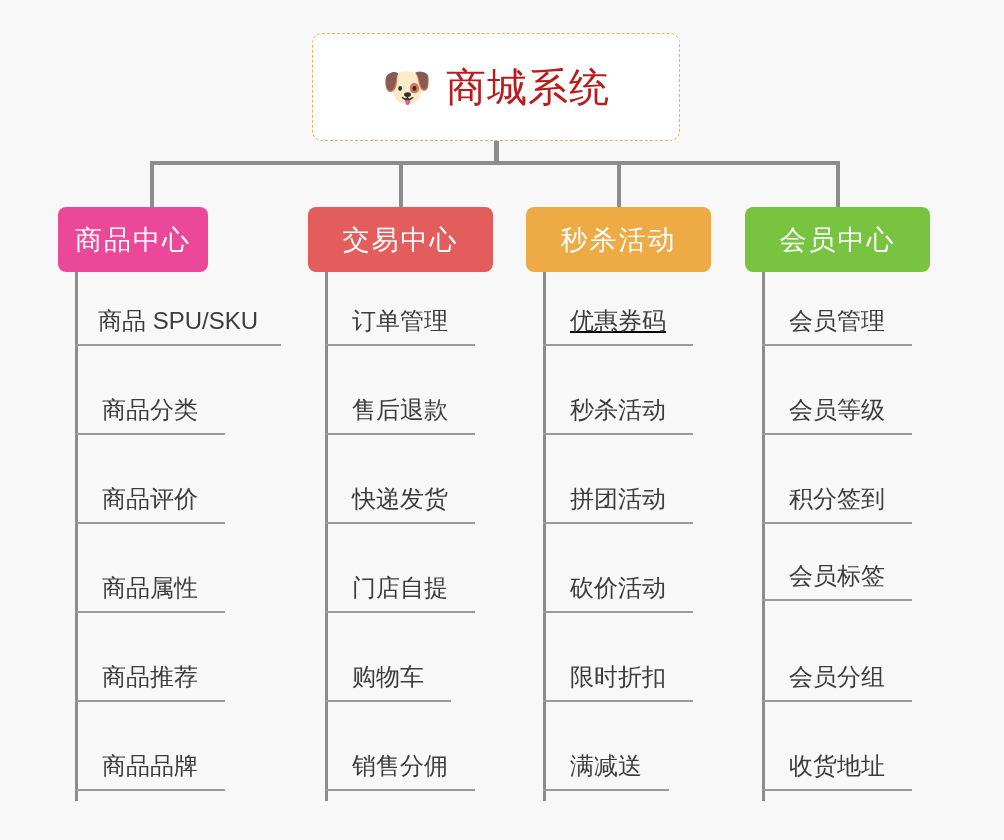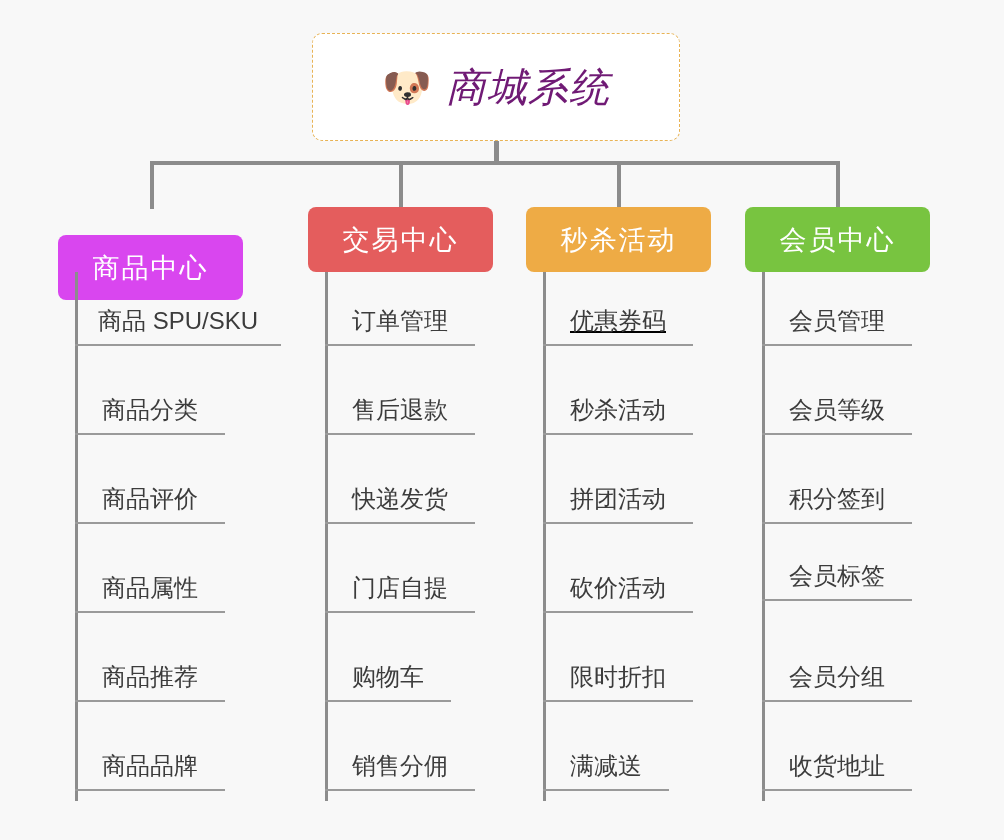--- a/index.html
+++ b/index.html
@@ -36,25 +36,24 @@
     justify-content: center;
     gap: 14px;
   }
   .root-emoji {
     font-size: 40px;
     line-height: 1;
     display: block;
   }
   .root-title {
     font-size: 40px;
-    color: #701a75;
+    color: #b91c1c;
     letter-spacing: 1px;
     line-height: 1;
     white-space: nowrap;
-    font-style: italic;
   }
 
   
   .conn {
     position: absolute;
     background: #8c8c8c;
   }
   .conn-v { width: 4px; }
   .conn-h { height: 4px; }
 
@@ -110,21 +109,21 @@
   </div>
 
   <div class="conn conn-v" style="left:494px; top:141px; width:5px; height:23px;"></div>
   <div class="conn conn-h" style="left:150px; top:161px; width:690px;"></div>
   <div class="conn conn-v" style="left:150px; top:161px; height:48px;"></div>
   <div class="conn conn-v" style="left:399px; top:161px; height:48px;"></div>
   <div class="conn conn-v" style="left:617px; top:161px; height:48px;"></div>
   <div class="conn conn-v" style="left:836px; top:161px; height:48px;"></div>
 
   <div class="column" style="left:58px;">
-    <div class="cat-header" style="left:0; width:185px; background:#d946ef;margin-top:28px;">
+    <div class="cat-header" style="left:0; width:150px; background:#ec4899;">
       <span>商品中心</span>
     </div>
     <div class="trunk" style="left:17px; top:65px; height:529px;"></div>
 
     <div class="leaf" style="left:17px; top:95px; width:206px;">
       <span class="leaf-label">商品 SPU/SKU</span>
     </div>
     <div class="leaf" style="left:17px; top:184px; width:150px;">
       <span class="leaf-label">商品分类</span>
     </div>

